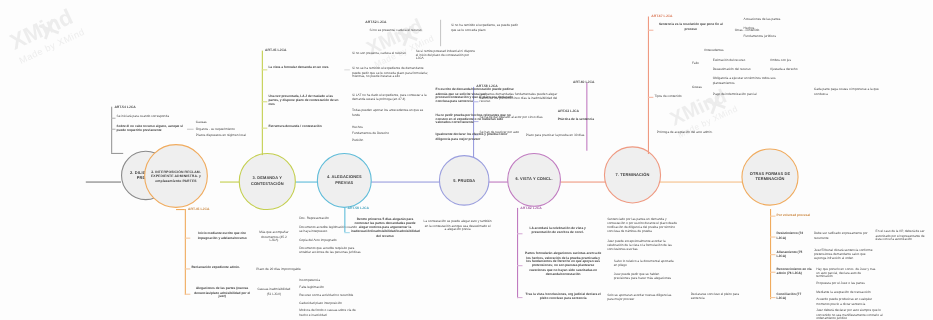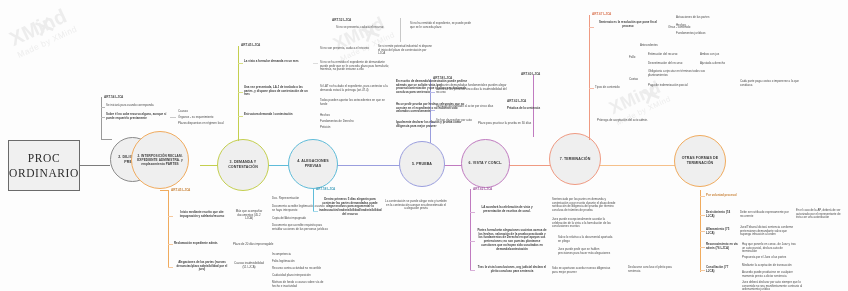--- a/index.html
+++ b/index.html
@@ -55,24 +55,20 @@
 
   <div class="ln lnh" style="left:78px;top:165px;width:32px;background:#7c7c7c;"></div>
   <div class="ln lnh" style="left:155px;top:165px;width:18px;background:#f0ab5e;"></div>
   <div class="ln lnh" style="left:200px;top:165px;width:20px;background:#c4cf4f;"></div>
   <div class="ln lnh" style="left:268px;top:165px;width:22px;background:#5fbcd9;"></div>
   <div class="ln lnh" style="left:337px;top:165px;width:63px;background:#9a9ede;"></div>
   <div class="ln lnh" style="left:443px;top:165px;width:20px;background:#c07bc0;"></div>
   <div class="ln lnh" style="left:507px;top:165px;width:43px;background:#ef9a82;"></div>
   <div class="ln lnh" style="left:598px;top:165px;width:78px;background:#f5c08a;"></div>
 
-  <div class="root" style="left:8px;top:140px;width:70px;height:49px;">
-    <span style="white-space:pre-line;">PROC
-ORDINARIO</span>
-  </div>
 
   <div class="nd" style="left:110px;top:137px;width:45px;height:45px;border-color:#8a8a8a;">
     <span>2. DILIGENCIAS PREVIAS</span>
   </div>
 
   <div class="nd" style="left:131px;top:131px;width:58px;height:58px;border-color:#f0ab5e;">
     <span style="font-size:3.1px;">2. INTERPOSICIÓN RECLAM. EXPEDIENTE ADMINISTRA. y emplazamiento PARTES</span>
   </div>
 
   <div class="nd" style="left:217px;top:139px;width:52px;height:52px;border-color:#c4cf4f;">

